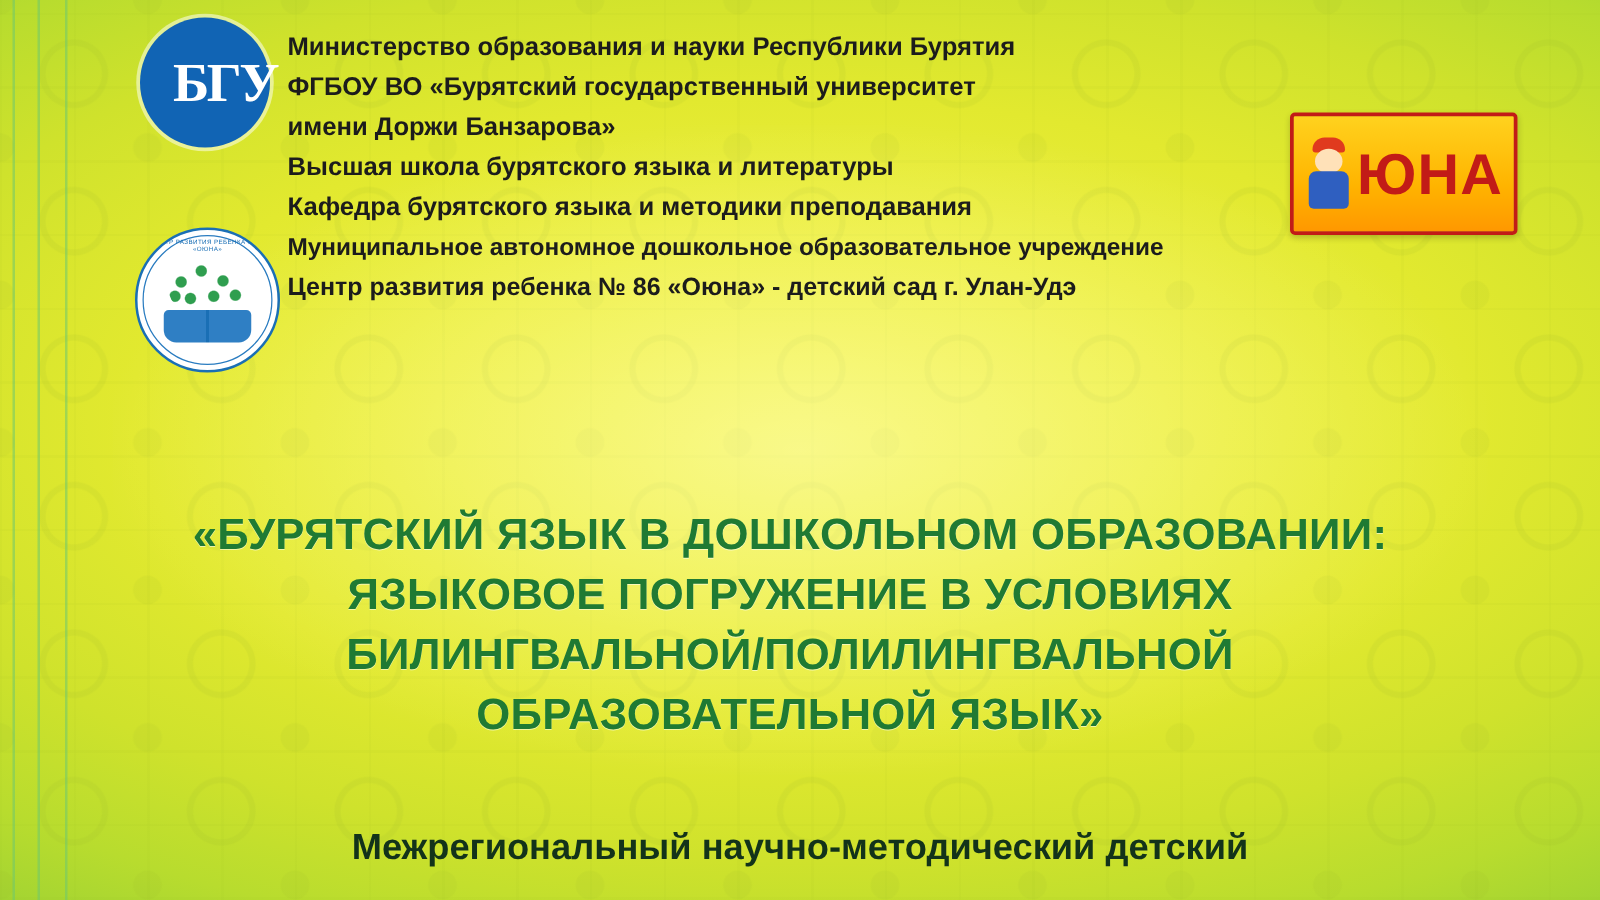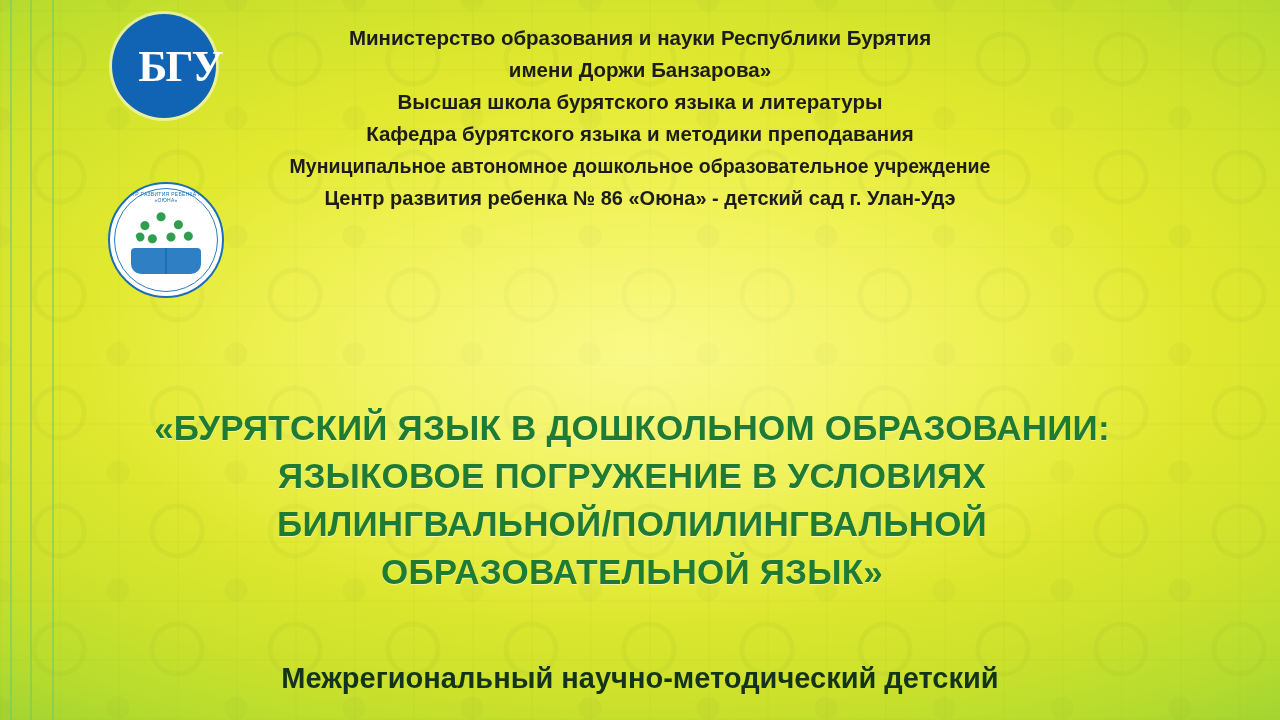--- a/index.html
+++ b/index.html
@@ -198,21 +198,21 @@
     color: #c21b17;
     letter-spacing: 1px;
     line-height: 1;
   }
 
   #org-lines {
     position: absolute;
     left: 230px;
     right: 230px;
     top: 22px;
-    text-align: center;
+    text-align: left;
     color: #1c1c1c;
     font-family: "Liberation Sans", sans-serif;
   }
   #org-lines .line {
     font-size: 20.5px;
     line-height: 32px;
     white-space: nowrap;
     font-weight: 600;
   }
   #org-lines .line.l0,
@@ -271,23 +271,32 @@
       <div class="glyph">БГУ</div>
     </div>
 
     <div id="logo-kindergarten">
       <div class="ring"></div>
       <div class="arc-text">ЦЕНТР РАЗВИТИЯ РЕБЕНКА № 86 «ОЮНА»</div>
       <div class="tree"></div>
       <div class="book"></div>
     </div>
 
+    <div id="logo-oyuna">
+      <div class="doll">
+        <div class="hat"></div>
+        <div class="face"></div>
+        <div class="body"></div>
+      </div>
+      <div class="word">ЮНА</div>
+    </div>
 
     <div id="org-lines">
       <div class="line l0">Министерство образования и науки Республики Бурятия</div>
+      <div class="line l1">ФГБОУ ВО «Бурятский государственный университет</div>
       <div class="line l2">имени Доржи Банзарова»</div>
       <div class="line l4">Высшая школа бурятского языка и литературы</div>
       <div class="line l5">Кафедра бурятского языка и методики преподавания</div>
       <div class="line l6">Муниципальное автономное дошкольное образовательное учреждение</div>
       <div class="line l7">Центр развития ребенка № 86 «Оюна» - детский сад г. Улан-Удэ</div>
     </div>
   </div>
 
   <div id="title-block">
     <div class="tline">«БУРЯТСКИЙ ЯЗЫК В ДОШКОЛЬНОМ ОБРАЗОВАНИИ:</div>

